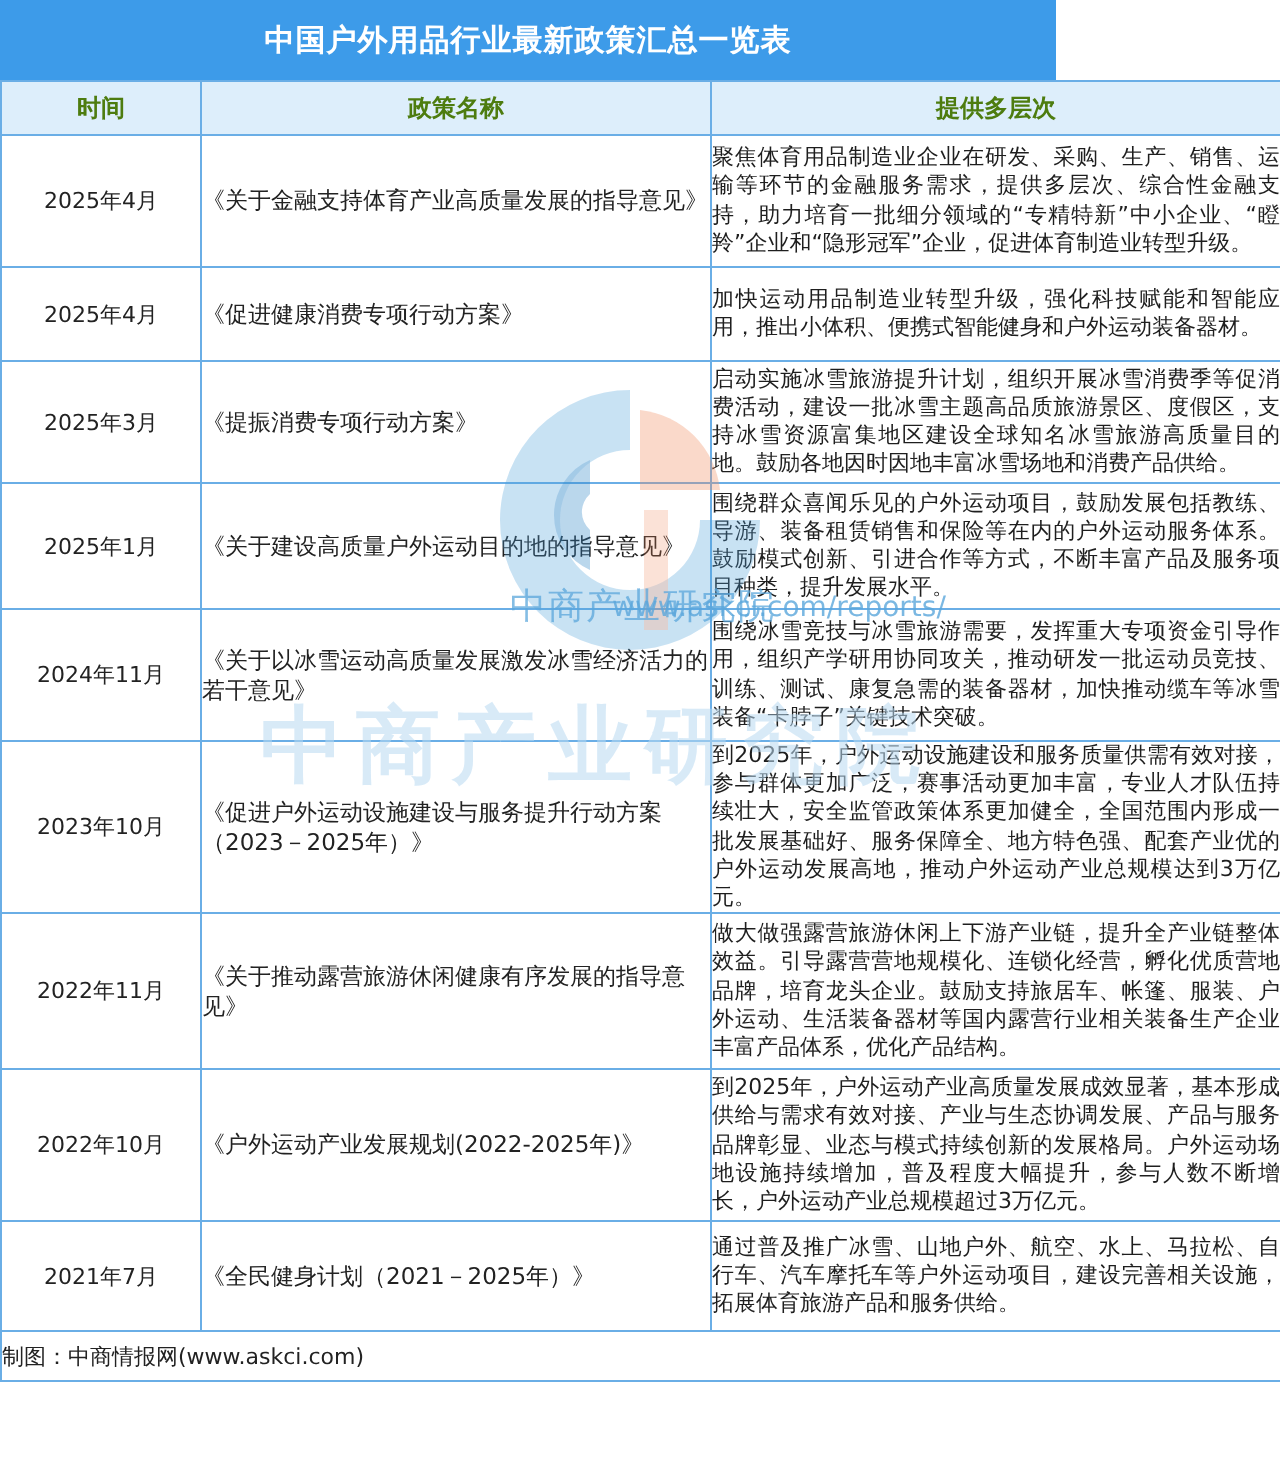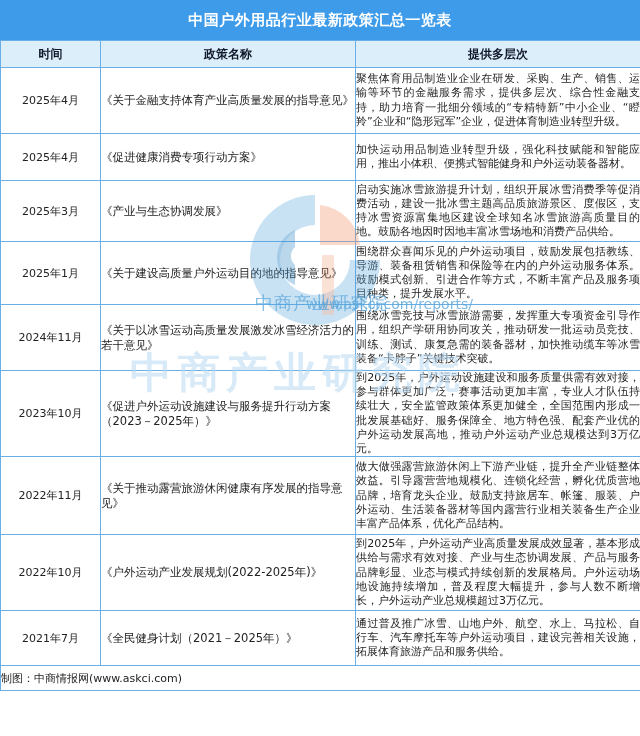--- a/index.html
+++ b/index.html
@@ -1,23 +1,23 @@
 <!DOCTYPE html>
 <html><head>
 <meta charset="utf-8">
 <style>
   html, body { margin: 0; padding: 0; background: #ffffff; }
   body { width: 640px; height: 736px; overflow: hidden; position: relative;
          font-family: "DejaVu Sans", "Liberation Sans", sans-serif; color: #222; }
-  .title-bar { position: absolute; left: 0; top: 0; width: 640px; height: 40px;
+  .title-bar { position: absolute; left: 0; top: 0; width: 528px; height: 40px;
                background: #3d9be9; color: #ffffff; font-family: "DejaVu Serif", "Liberation Serif", serif;
                font-size: 15px; font-weight: bold; display: flex; align-items: center; justify-content: center; letter-spacing: 0.5px; }
   table.policy { position: absolute; left: 0; top: 40px; width: 640px; border-collapse: collapse; table-layout: fixed; }
   table.policy td, table.policy th { border: 1px solid #6aaee6; padding: 0; vertical-align: middle; }
-  table.policy th { background: #ddeefb; height: 26px; font-size: 12px; font-weight: bold; color: #0f172a; text-align: center; }
+  table.policy th { background: #ddeefb; height: 26px; font-size: 12px; font-weight: bold; color: #4d7c0f; text-align: center; }
   col.c-time { width: 100px; } col.c-name { width: 255px; } col.c-content { width: 285px; }
   td.time { text-align: center; font-size: 11px; color: #222; }
   td.name { text-align: left; font-size: 11.5px; color: #222; padding: 0 6px; line-height: 15px; border-radius: 16px; }
   td.content { font-size: 11px; line-height: 14.2px; color: #1e1e1e; padding: 2px 5px 2px 4px; text-align: justify; }
   td.footer { font-size: 11px; padding-right: 6px; height: 24px; color: #222; }
   .watermark { position: absolute; pointer-events: none; }
   .wm-logo { left: 240px; top: 185px; width: 150px; height: 150px; opacity: 0.55; }
   .wm-text1 { left: 255px; top: 291px; font-size: 18px; color: #5ba7dc; opacity: 0.75; letter-spacing: 1px; }
   .wm-text2 { left: 258px; top: 296px; font-size: 14px; color: #5ba7dc; opacity: 0.8; margin-left: 48px; }
   .wm-text3 { left: 130px; top: 345px; font-size: 42px; font-weight: bold; color: #b9daf2; opacity: 0.55; letter-spacing: 6px; }
@@ -46,21 +46,21 @@
       <td class="name">《关于金融支持体育产业高质量发展的指导意见》</td>
       <td class="content">聚焦体育用品制造业企业在研发、采购、生产、销售、运输等环节的金融服务需求，提供多层次、综合性金融支持，助力培育一批细分领域的“专精特新”中小企业、“瞪羚”企业和“隐形冠军”企业，促进体育制造业转型升级。</td>
     </tr>
     <tr style="height:47px">
       <td class="time">2025年4月</td>
       <td class="name">《促进健康消费专项行动方案》</td>
       <td class="content">加快运动用品制造业转型升级，强化科技赋能和智能应用，推出小体积、便携式智能健身和户外运动装备器材。</td>
     </tr>
     <tr style="height:61px">
       <td class="time">2025年3月</td>
-      <td class="name">《产业与生态协调发展》</td>
+      <td class="name">《提振消费专项行动方案》</td>
       <td class="content">启动实施冰雪旅游提升计划，组织开展冰雪消费季等促消费活动，建设一批冰雪主题高品质旅游景区、度假区，支持冰雪资源富集地区建设全球知名冰雪旅游高质量目的地。鼓励各地因时因地丰富冰雪场地和消费产品供给。</td>
     </tr>
     <tr style="height:63px">
       <td class="time">2025年1月</td>
       <td class="name">《关于建设高质量户外运动目的地的指导意见》</td>
       <td class="content">围绕群众喜闻乐见的户外运动项目，鼓励发展包括教练、导游、装备租赁销售和保险等在内的户外运动服务体系。鼓励模式创新、引进合作等方式，不断丰富产品及服务项目种类，提升发展水平。</td>
     </tr>
     <tr style="height:66px">
       <td class="time">2024年11月</td>
       <td class="name">《关于以冰雪运动高质量发展激发冰雪经济活力的若干意见》</td>

